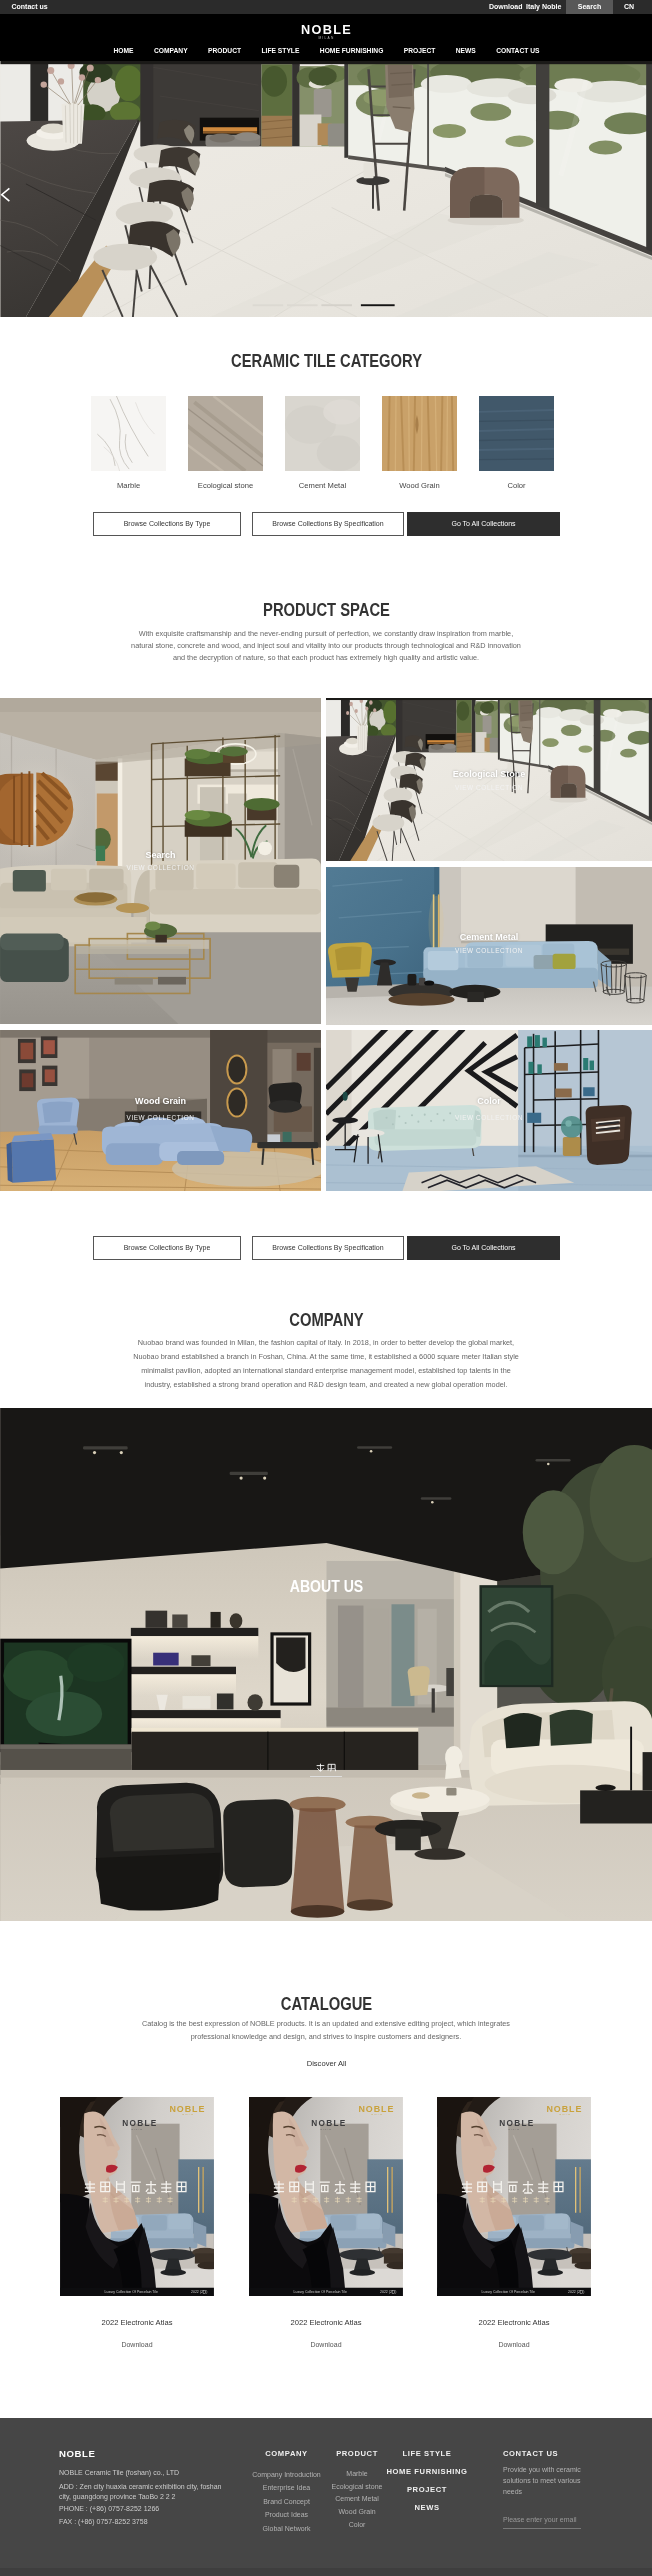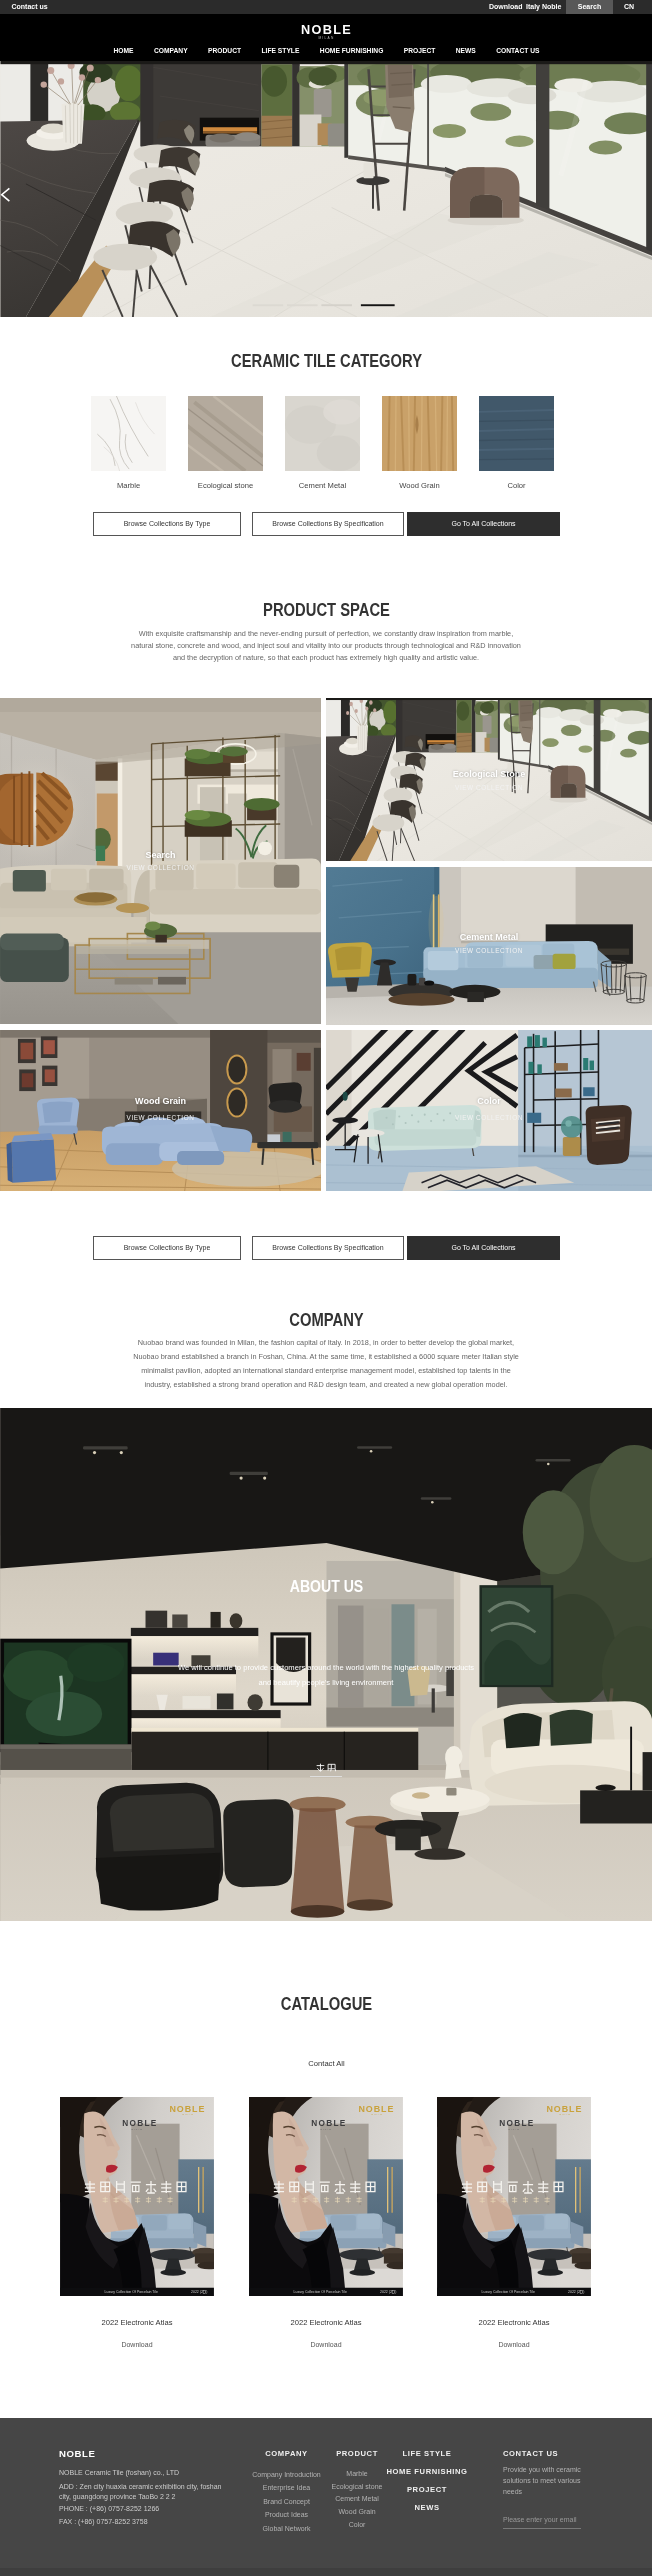--- a/index.html
+++ b/index.html
@@ -1047,35 +1047,35 @@
 
 <rect x="910" y="600" width="114" height="52" fill="#23221f"></rect>
 <ellipse cx="950" cy="596" rx="16" ry="5" fill="#191816"></ellipse>
 
 <line x1="990" y1="500" x2="990" y2="600" stroke="#111" stroke-width="3"></line>
 </svg>
 </div>
 
 <div class="abs" style="left:0;top:1578px;width:653px;text-align:center;color:#fff;font-size:16px;font-weight:bold;letter-spacing:0px;transform:scaleX(0.88);transform-origin:center;">ABOUT US</div>
 
-<div class="abs" style="left:135px;top:1661px;width:382px;text-align:center;color:#fff;font-size:7.6px;line-height:14.7px;">We will continue to provide customers around the world with the highest quality products<br>and beautify people's living environment</div>
 
 <div class="abs" style="left:316px;top:1763px;">
 <svg width="20.4" height="9" viewBox="0 0 32 14">
         <g stroke="#fff" stroke-width="1.4" fill="none">
 <path d="M1 4 h12 M7 1 v12 M2 8 l5 5 M12 8 l-5 5"></path>
 <path d="M19 2 v10 M19 2 h11 M30 2 v7 M24 2 v7 M19 9 h11 M30 9 l1 4 M24 9 l-1 4"></path>
 </g>
       </svg></div>
 <div class="abs" style="left:310px;top:1776px;width:32px;border-bottom:0.6px solid #ddd;"></div>
 
 <div class="abs hd" style="left:0;top:1994px;">CATALOGUE</div>
 
-
-<div class="abs" style="left:0;top:2059px;width:653px;text-align:center;font-size:7.6px;color:#333;">Contact All</div>
+<div class="abs para" style="left:103px;top:2018px;width:446px;line-height:12.7px;">Catalog is the best expression of NOBLE products. It is an updated and extensive editing project, which integrates<br>professional knowledge and design, and strives to inspire customers and designers.</div>
+
+<div class="abs" style="left:0;top:2059px;width:653px;text-align:center;font-size:7.6px;color:#333;">Discover All</div>
 
 <div class="abs cat" id="cat1" style="left:60px;top:2097px;width:154px;height:199px;">
 <svg width="154" height="199" viewBox="0 0 242 313">
 <defs>
 <linearGradient id="k_bg" x1="0" y1="0" x2="1" y2="0.3">
             <stop offset="0" stop-color="#a8a5a2"></stop>
             <stop offset="0.6" stop-color="#d2cfcb"></stop>
             <stop offset="1" stop-color="#dcd9d5"></stop>
           </linearGradient>
 <linearGradient id="k_blue" x1="0" y1="0" x2="0" y2="1">

